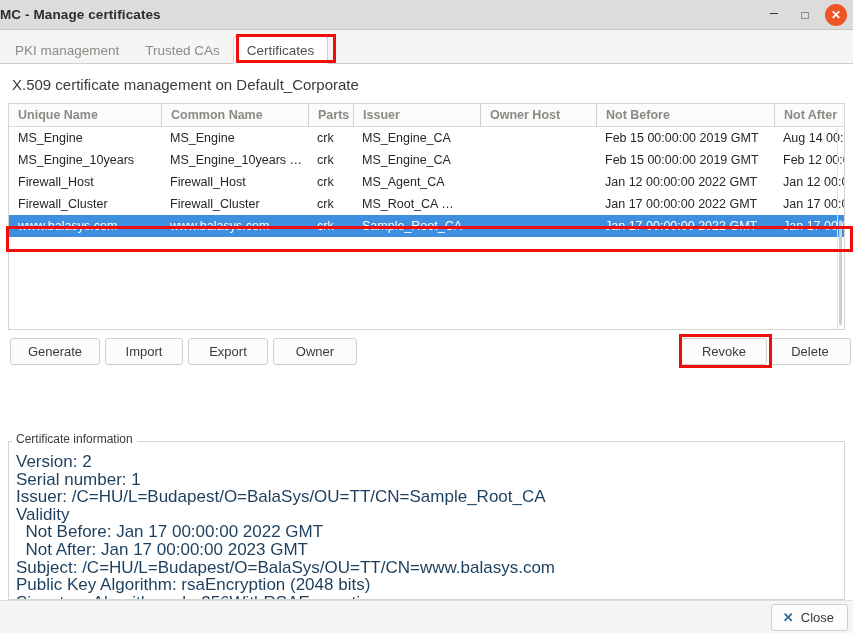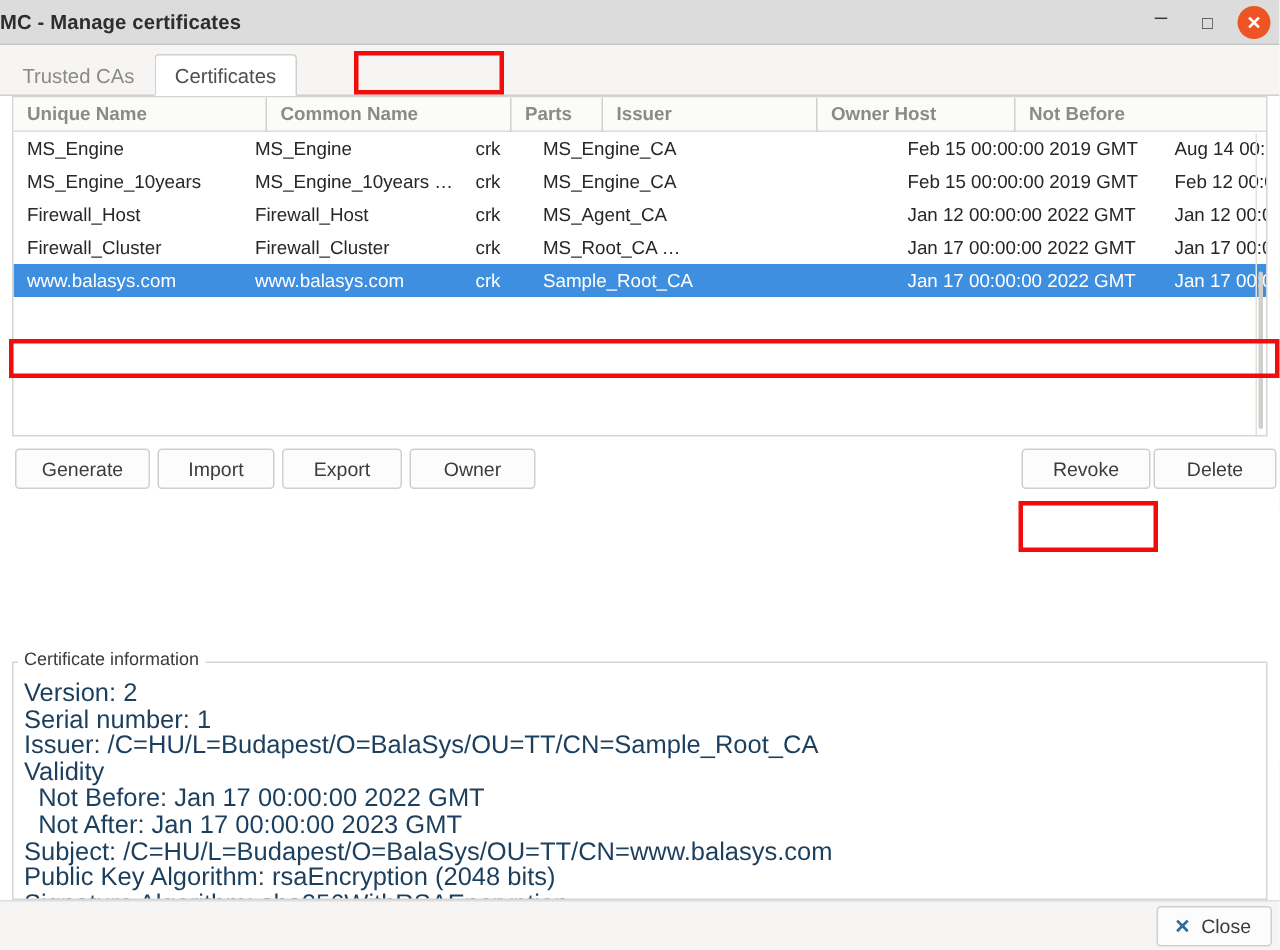--- a/index.html
+++ b/index.html
@@ -90,21 +90,20 @@
     overflow: hidden;
   }
   #table-header {
     display: flex;
     height: 23px;
     background: #fbfbfa;
     border-bottom: 1px solid #dcdcd9;
     font-size: 12.5px; font-weight: bold;
     color: #8a8a87;
     align-items: center;
-    gap: 16px;
   }
   #table-header .th {
     padding-left: 9px;
     height: 23px; line-height: 23px;
     border-left: 1px solid #d0d0cd;
     overflow: hidden; white-space: nowrap;
     flex: 0 0 auto;
   }
   #table-header .th:first-child { border-left: none; }
 
@@ -225,26 +224,28 @@
 <div id="titlebar">
   <div id="titlebar-title">MC - Manage certificates</div>
   <div id="titlebar-controls">
     <div class="win-btn min">–</div>
     <div class="win-btn max">□</div>
     <div class="win-btn close">✕</div>
   </div>
 </div>
 
 <div id="tabstrip">
+  <div class="tab">PKI management</div>
   <div class="tab">Trusted CAs</div>
   <div class="tab active" id="tab-certificates">Certificates</div>
 </div>
 
 <div id="page">
 
+  <div id="page-title">X.509 certificate management on Default_Corporate</div>
 
   <div id="table-wrap">
     <div id="table-header">
       <div class="th c0">Unique Name</div>
       <div class="th c1">Common Name</div>
       <div class="th c2">Parts</div>
       <div class="th c3">Issuer</div>
       <div class="th c4">Owner Host</div>
       <div class="th c5">Not Before</div>
       <div class="th c6">Not After</div>

